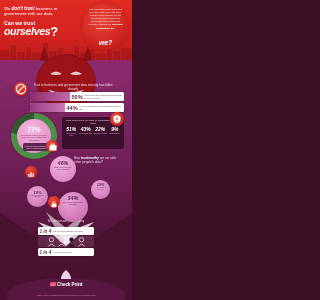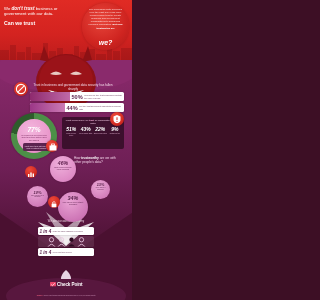--- a/index.html
+++ b/index.html
@@ -146,20 +146,23 @@
           <rect x="121" y="8" width="11" height="14"></rect>
       </g>
     </svg>
 
     <div class="headline">
       <div class="hl1">
         <span>We </span><i>don't trust</i><span> business or</span>
         <span>government with our data.</span>
       </div>
       <div class="hl2">Can we trust</div>
+      <div class="hl3">
+        <span>ourselves</span><span class="q">?</span>
+      </div>
     </div>
 
     <div class="redcircle">
       <div class="rc-txt">
         <span>The increasing data breaches over the past few years have eroded public trust in private business and government organisations to safeguard personal information.</span>
         <b>But how trustworthy are</b>
       </div>
       <div class="rc-big">we?</div>
     </div>
   </div>

